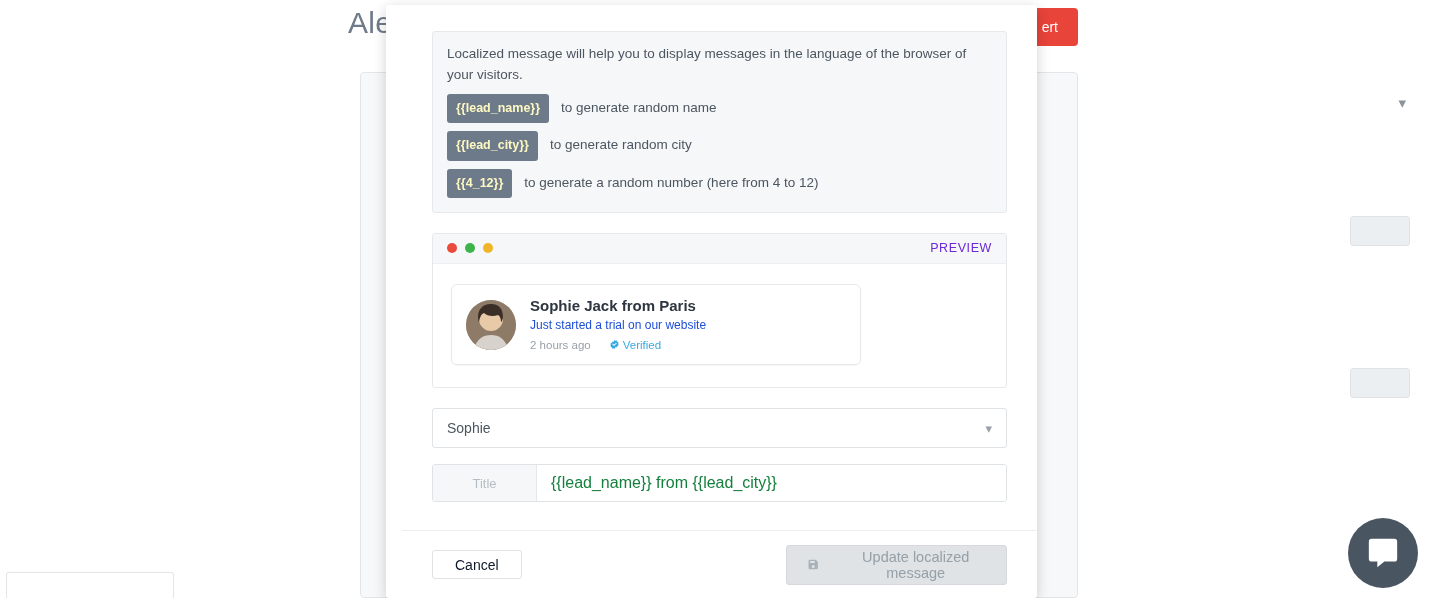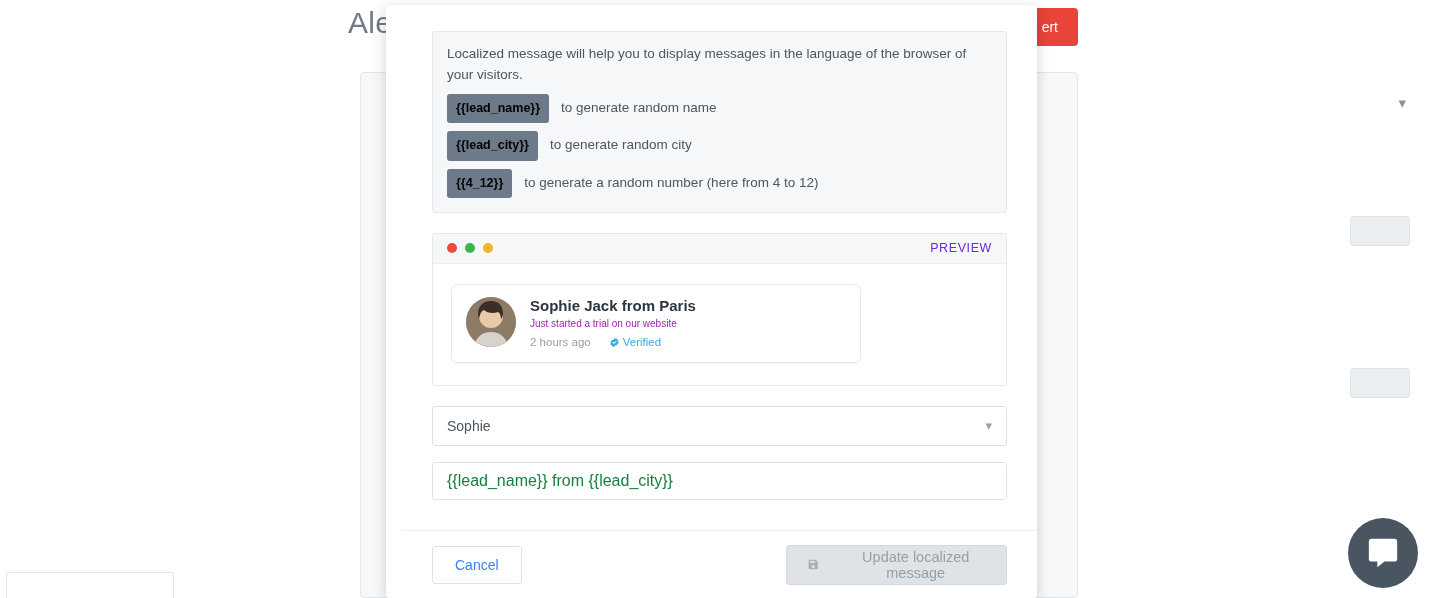--- a/index.html
+++ b/index.html
@@ -102,21 +102,21 @@
     color: #4c5660;
     line-height: 1.55;
   }
   .macro-row {
     display: flex; align-items: center;
     margin-top: 8px;
   }
   .macro-tag {
     display: inline-block;
     background: #6c7a89;
-    color: #000000;
+    color: #fef9c3;
     font-size: 12.5px;
     font-weight: bold;
     border-radius: 3px;
     padding: 5px 9px;
     margin-right: 12px;
     white-space: nowrap;
   }
   .macro-desc { font-size: 13.5px; color: #4c5660; text-align: center; }
 
   
@@ -145,40 +145,40 @@
     color: #6d28d9;
     letter-spacing: .6px;
   }
   .preview-inner {
     padding: 20px 18px 22px 18px;
   }
   .notif-card {
     border: 1px solid #e6e9eb;
     border-radius: 6px;
     padding: 12px 14px;
-    display: flex; 
+    display: flex; align-items: center;
     gap: 14px;
     box-shadow: 0 1px 2px rgba(0,0,0,.04);
     width: 410px;
   }
   .avatar {
     width: 50px; height: 50px;
     border-radius: 50%;
     overflow: hidden;
     flex: 0 0 50px;
     background: #c9b49f;
     position: relative;
   }
   .avatar svg { width: 100%; height: 100%; display: block; }
   .notif-text { line-height: 1.25; }
   .notif-title {
     font-size: 15px; font-weight: bold; color: #2d3640;
   }
   .notif-sub {
-    font-size: 10px; color: #a21caf; margin-top: 2px;
+    font-size: 12px; color: #1d4ed8; margin-top: 2px;
   }
   .notif-meta {
     margin-top: 5px;
     font-size: 11.5px;
     color: #98a0a8;
     display: flex; align-items: center; gap: 18px;
   }
   .verified {
     color: #3ba9e0;
     display: inline-flex; align-items: center; gap: 3px;
@@ -236,23 +236,23 @@
   
   .modal-footer {
     border-top: 1px solid #eceef0;
     padding: 16px 30px;
     display: flex; align-items: center;
     height: 68px;
   }
   .btn-cancel {
     border: 1px solid #dfe3e6;
     background: #ffffff;
-    color: #3b82f6;
+    color: #0f172a;
     font-size: 14px;
-    height: 38px;
+    height: 29px;
     padding: 0 22px;
     border-radius: 3px;
     cursor: pointer;
     font-family: "Liberation Sans", sans-serif;
   }
   .btn-update {
     margin-left: auto;
     background: #dfe3e6;
     border: 1px solid #d5d9dd;
     color: #96a0a8;
@@ -341,20 +341,21 @@
         </div>
       </div>
     </div>
 
     <div class="lang-select">
       <span>Sophie</span>
       <span class="chev">▾</span>
     </div>
 
     <div class="field-row">
+      <div class="field-label">Title</div>
       <input class="field-input" type="text" value="{{lead_name}} from {{lead_city}}" style="">
     </div>
 
   </div>
 
   <div class="modal-footer">
     <button class="btn-cancel">Cancel</button>
     <button class="btn-update">
       <svg viewBox="0 0 24 24">
           <path d="M17 3H5a2 2 0 00-2 2v14a2 2 0 002 2h14a2 2 0 002-2V7l-4-4zm-5 16a3 3 0 110-6 3 3 0 010 6zm3-10H6V5h9v4z"></path>

